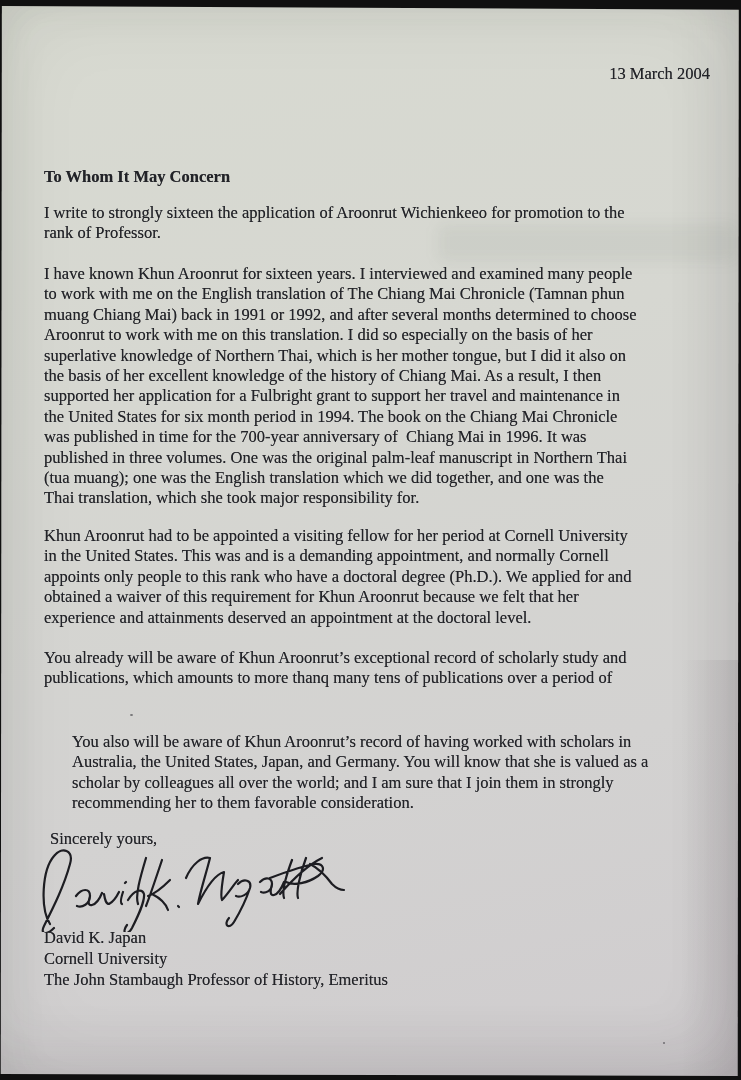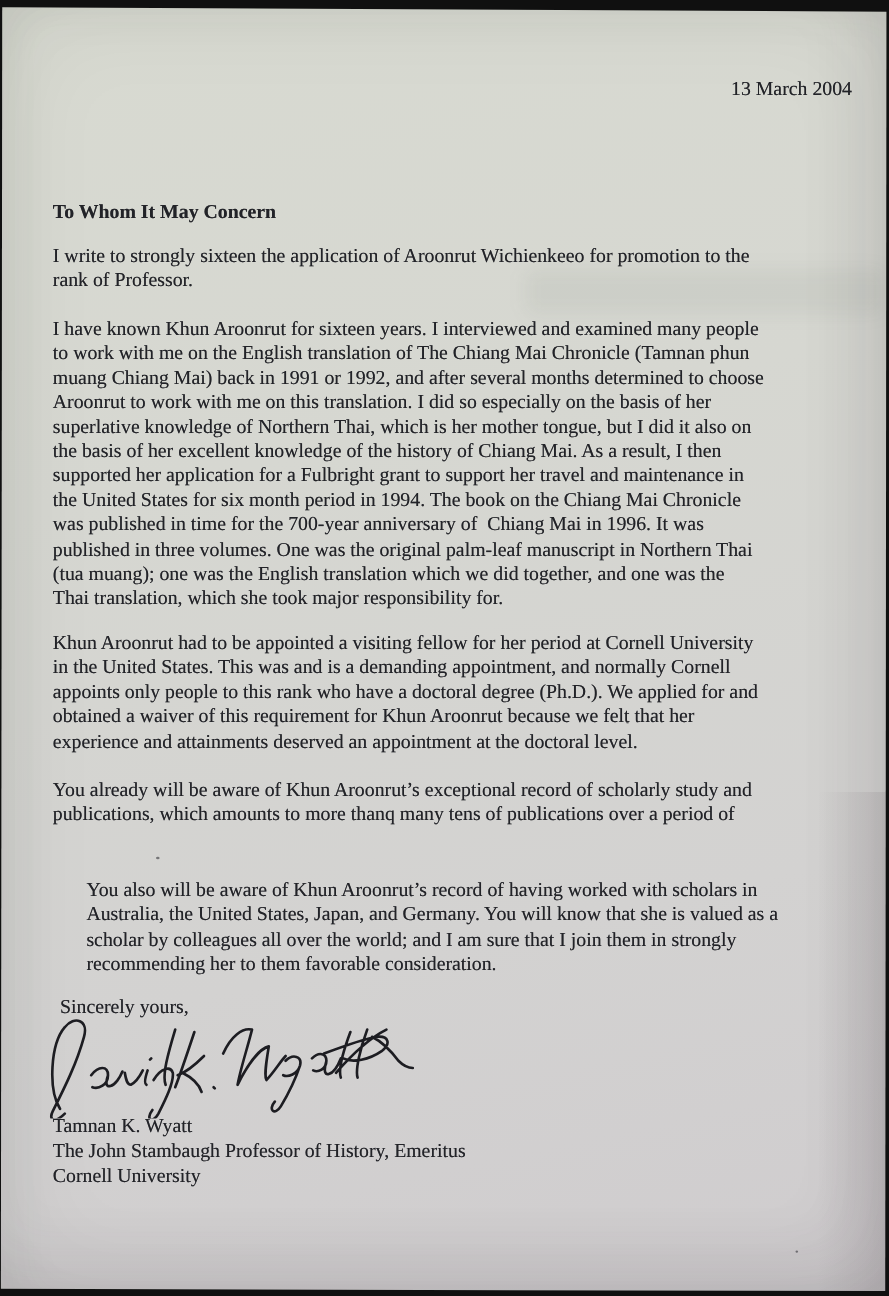--- a/index.html
+++ b/index.html
@@ -71,21 +71,21 @@
              M204,36 C210,30 218,32 216,40 C214,47 206,50 202,48 M216,40 C212,52 206,64 200,74 C195,82 189,77 195,70
              M226,34 C232,28 238,30 238,36 C238,43 231,46 227,44 M238,36 C236,43 236,48 240,47 C244,46 248,39 250,34
              M258,12 C252,28 248,44 250,50
              M272,10 C266,26 262,44 264,50
              M236,30 C252,24 268,18 280,16 C290,15 292,22 284,28 C274,35 260,38 252,34
              M246,46 C260,30 276,16 288,10
              M276,16 C284,20 292,28 298,36 C302,40 306,42 310,42"></path>
   </svg>
 
   <div class="signer ink">
-    <div>Tamnan K. Wyatt</div>
+    <div>David K. Japan</div>
+    <div>Cornell University</div>
     <div>The John Stambaugh Professor of History, Emeritus</div>
-    <div>Cornell University</div>
   </div>
 
   <div class="speck sp1"></div>
   <div class="speck sp2"></div>
   <div class="speck sp3"></div>
 </div>
 
 </body></html>

